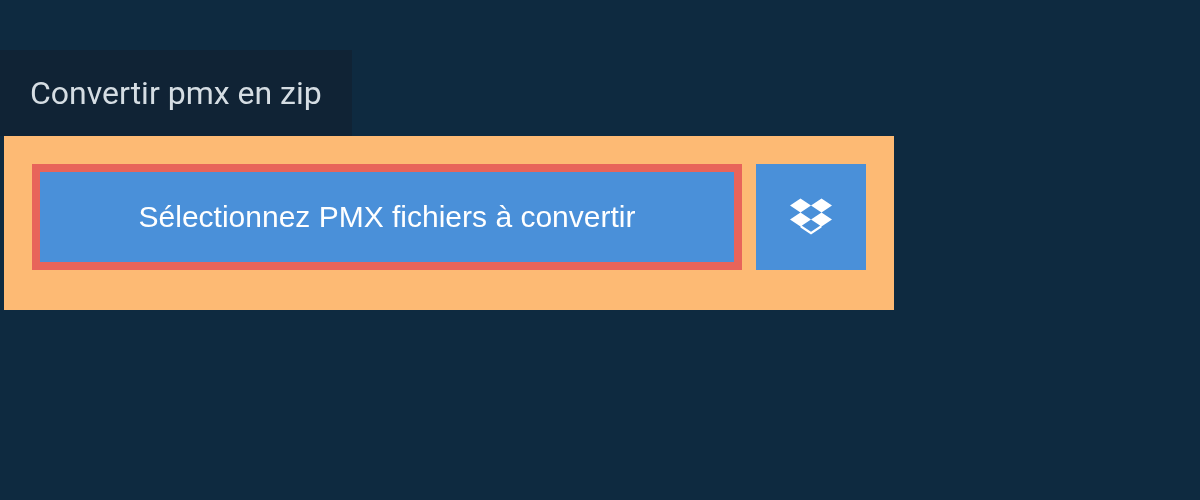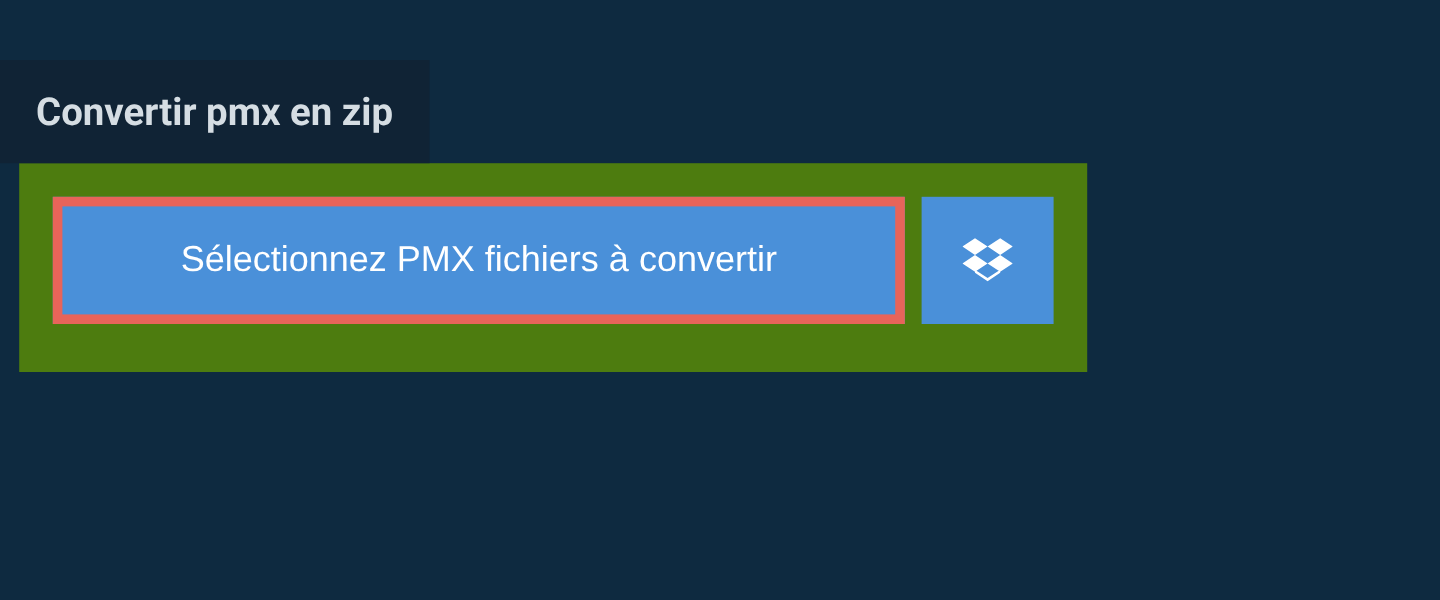--- a/index.html
+++ b/index.html
@@ -17,27 +17,27 @@
     .tab-container {
       display: inline-block;
       background-color: #102335;
       padding: 24px 30px;
       margin-top: 50px;
       margin-left: 0;
     }
     .tab-label {
       color: #d5dde3;
       font-size: 32px;
-      font-weight: 700;
+      font-weight: 400;
       text-align: right;
     }
     .panel {
-      background-color: #4d7c0f;
+      background-color: #fdba74;
       padding: 28px 28px 40px 28px;
-      margin-left: 16px;
+      margin-left: 4px;
       width: 890px;
     }
     .button-row {
       display: flex;
       gap: 14px;
       align-items: stretch;
     }
     .select-button {
       flex: 1;
       background-color: #4a90d9;

